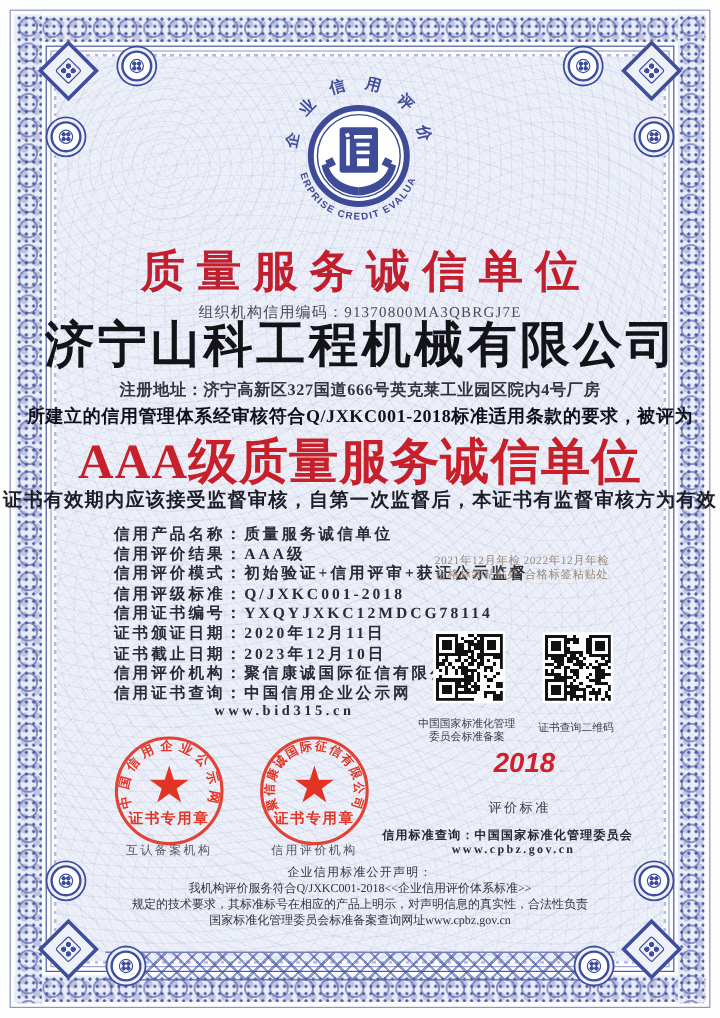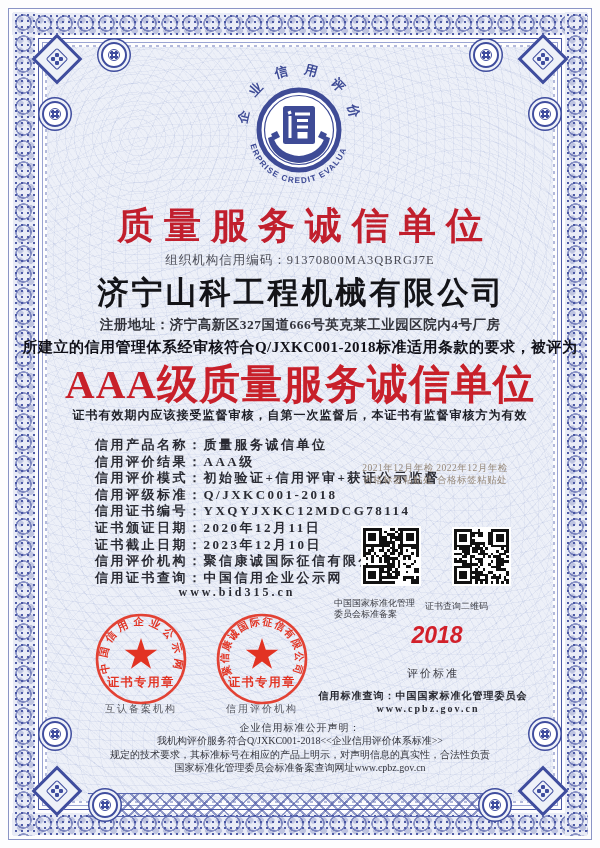--- a/index.html
+++ b/index.html
@@ -67,37 +67,37 @@
       repeating-radial-gradient(circle at 50% 62%, rgba(110,130,190,0.08) 0 1px, transparent 1px 14px),
       repeating-radial-gradient(circle at 30% 92%, rgba(110,130,190,0.08) 0 1px, transparent 1px 11px),
       repeating-linear-gradient(55deg, rgba(120,140,200,0.06) 0 1px, transparent 1px 5px);}
   
   .abs{position:absolute;}
   .ctr{left:50%;transform:translateX(-50%);white-space:nowrap;}
   .logo-svg{left:238px;top:64px;width:122px;height:124px;}
   .cert-title{top:201px;font-size:37px;font-weight:bold;color:#c11f2d;
       letter-spacing:10px;padding-left:10px;}
   .org-code{top:252px;font-size:12.5px;color:#4a4b55;letter-spacing:1px;}
-  .company{top:272px;font-size:31px;font-weight:bold;color:#141418;
+  .company{top:260px;font-size:41px;font-weight:bold;color:#141418;
       font-family:"Liberation Sans","DejaVu Sans",sans-serif;letter-spacing:3px;padding-left:3px;}
   .address{top:316px;font-size:13.5px;color:#33343c;font-weight:600;letter-spacing:0.5px;}
   .statement{top:338px;font-size:15px;font-weight:bold;color:#101018;letter-spacing:0.5px;}
   .award{top:357px;font-size:41px;font-weight:bold;color:#c8202a;letter-spacing:1px;}
-  .validity{top:407px;font-size:12px;font-weight:bold;color:#1d1e26;letter-spacing:1px;}
+  .validity{top:407px;font-size:16px;font-weight:bold;color:#1d1e26;letter-spacing:1px;}
   .fields{left:95px;top:437px;font-size:13px;font-weight:600;color:#2a2b33;}
   .fields .row{letter-spacing:2.5px;line-height:16.6px;white-space:nowrap;}
   .bid-url{left:237px;top:585px;transform:translateX(-50%);font-size:12px;font-weight:bold;
       color:#2a2b33;letter-spacing:3px;}
   .badge{top:462px;width:80px;text-align:center;font-size:9.5px;line-height:12px;
       color:#97897a;letter-spacing:0.5px;}
   .badge1{left:358px;} .badge2{left:432px;}
   .qr{background:#fff;padding:2px;}
   .qr1{left:361px;top:526px;width:56px;height:56px;}
   .qr2{left:452px;top:527px;width:55px;height:55px;}
-  .qr-caption{width:110px;text-align:left;font-size:9px;line-height:11px;color:#3a3b42;}
+  .qr-caption{width:110px;text-align:center;font-size:9px;line-height:11px;color:#3a3b42;}
   .qrc1{left:334px;top:598px;} .qrc2{left:425px;top:601px;}
   .seal-svg{width:96px;height:96px;}
   .seal1{left:93px;top:611px;} .seal2{left:214px;top:611px;}
   .seal-caption{top:702px;width:120px;text-align:center;font-size:10px;color:#55565e;letter-spacing:2px;}
   .sc1{left:81px;} .sc2{left:202px;}
   .std-code{left:437px;top:625px;transform:translateX(-50%);text-align:center;
       font-family:"Liberation Sans","DejaVu Sans",sans-serif;
       font-size:23px;line-height:20px;font-weight:bold;font-style:italic;color:#d2202a;}
   .std-label{left:433px;top:666px;transform:translateX(-50%);font-size:11px;color:#3c3d45;letter-spacing:2px;}
   .std-query{left:423px;top:689px;transform:translateX(-50%);font-size:10px;font-weight:bold;

